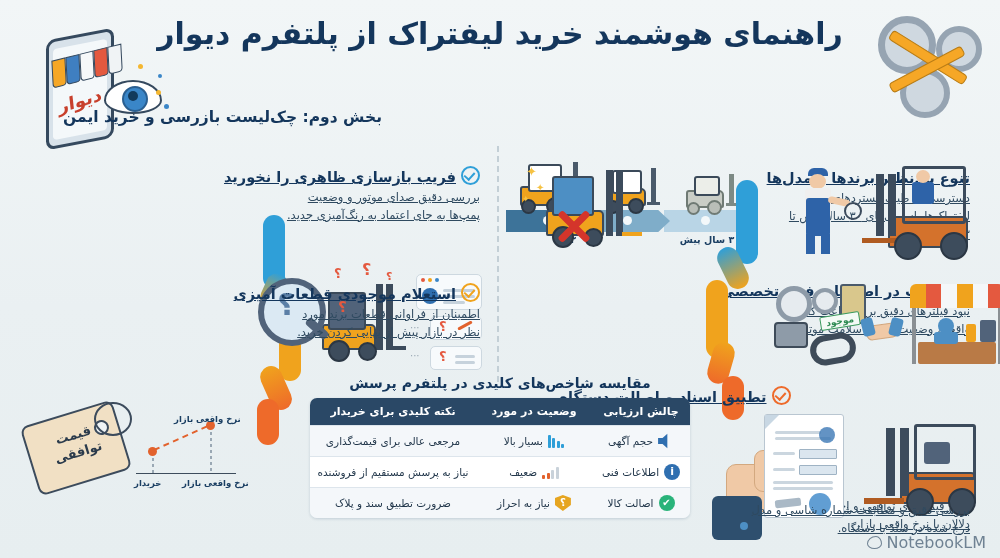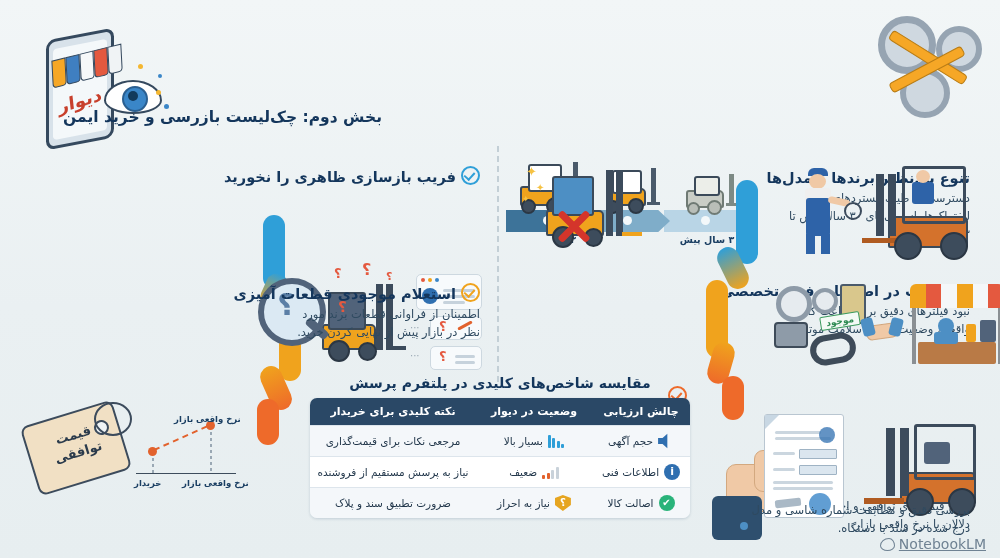--- a/index.html
+++ b/index.html
@@ -70,21 +70,21 @@
     border-right:2px dashed #c3cfd6;}
 
   
   .ribbon{position:absolute;}
   .rseg{position:absolute;border-radius:22px;}
 
   
   .blk{position:absolute;}
   .blk h3{margin:0;font-size:14.5px;font-weight:bold;color:#14365c;white-space:nowrap;}
   .blk p{margin:4px 0 0;font-size:11.5px;line-height:1.55;color:#2f4a60;}
-  .blk.r h3,.blk.r p{text-align:right;}
+  .blk.r h3,.blk.r p{text-align:right;text-decoration:underline;}
 
   .chk{display:inline-block;width:15px;height:15px;border-radius:50%;
        border:2.2px solid #2f9fd8;position:relative;vertical-align:-3px;margin-left:5px;}
   .chk::after{content:"";position:absolute;left:3px;top:2px;width:5px;height:8px;
        border:solid #2f9fd8;border-width:0 2.2px 2.2px 0;transform:rotate(42deg);}
   .chk.or{border-color:#ee6a2a;}
   .chk.or::after{border-color:#ee6a2a;}
   .chk.yl{border-color:#f0a31d;}
   .chk.yl::after{border-color:#f0a31d;}
 
@@ -157,22 +157,22 @@
   .person{position:absolute;}
   .stall{position:absolute;}
   .stall-roof{position:absolute;display:flex;height:24px;width:94px;border-radius:6px 6px 0 0;overflow:hidden;}
   .stall-roof i{flex:1;}
   .doc{position:absolute;background:#fff;border:1.5px solid #b9c6d1;border-radius:3px;}
   .doc .ln{position:absolute;height:2.5px;background:#cbd6df;border-radius:2px;}
   .doc .fld{position:absolute;height:8px;background:#dbe6ef;border:1px solid #9fb3c4;border-radius:1px;}
   .seal{position:absolute;width:16px;height:16px;border-radius:50%;background:#2f6fb0;opacity:.75;}
   .hand{position:absolute;background:#f0c9a6;border:1.5px solid #d3a87f;}
 
-  .wm{position:absolute;right:14px;bottom:6px;font-size:14px;color:#6f8293;white-space:nowrap;
-      display:flex;align-items:center;gap:4px;direction:ltr;text-decoration:underline;}
+  .wm{position:absolute;right:14px;bottom:6px;font-size:16px;color:#6f8293;white-space:nowrap;
+      display:flex;align-items:center;gap:4px;direction:ltr;}
   .wm .sw{width:13px;height:11px;border:1.6px solid #6f8293;border-radius:60% 40% 50% 50%/60% 60% 40% 40%;}
   .xmark{position:absolute;width:40px;height:40px;}
   .xmark i{position:absolute;left:0;top:17px;width:40px;height:7px;background:#d4352b;border-radius:3px;}
   .xmark i:first-child{transform:rotate(45deg);}
   .xmark i:last-child{transform:rotate(-45deg);}
   .sparkle{position:absolute;color:#f6c243;font-size:13px;}
   .gear-sm{position:absolute;border-radius:50%;border:5px solid #8e9ba8;background:#e6ebef;}
   .belt{position:absolute;border:6px solid #3e4b59;border-radius:40px;}
   .filter-can{position:absolute;background:#d9c78c;border:2px solid #4a5a6b;border-radius:3px;}
   .mojood{position:absolute;border:1.5px solid #3a9a5c;color:#2e8b52;font-size:9px;font-weight:bold;
@@ -209,20 +209,21 @@
     </div>
 
     <div class="gears">
       <div class="gear g1"></div>
         <div class="gear g2"></div>
         <div class="gear g3"></div>
       <div class="wrench w1"></div>
         <div class="wrench w2"></div>
     </div>
 
+    <div class="title">راهنمای هوشمند خرید لیفتراک از پلتفرم دیوار</div>
 
     <div class="sec-head" id="sec2-head">بخش دوم: چک‌لیست بازرسی و خرید ایمن</div>
   </div>
 
   <div class="vdivider"></div>
 
   <div class="ribbon" style="left:255px;top:215px;width:60px;height:230px;">
     <div class="rseg" style="left:8px;top:0;width:22px;height:74px;background:#2f9fd8;"></div>
     <div class="rseg" style="left:8px;top:58px;width:22px;height:36px;background:linear-gradient(180deg,#2f9fd8,#f0a31d);transform:rotate(24deg);"></div>
     <div class="rseg" style="left:24px;top:82px;width:22px;height:84px;background:#f0a31d;"></div>
@@ -356,20 +357,21 @@
     <div class="rseg" style="left:22px;top:66px;width:22px;height:44px;background:linear-gradient(180deg,#2f9fd8,#f0a31d);transform:rotate(-26deg);"></div>
     <div class="rseg" style="left:6px;top:100px;width:22px;height:78px;background:#f0a31d;"></div>
     <div class="rseg" style="left:10px;top:162px;width:22px;height:42px;background:linear-gradient(180deg,#f0a31d,#ee6a2a);transform:rotate(16deg);"></div>
     <div class="rseg" style="left:22px;top:196px;width:22px;height:44px;background:#ee6a2a;"></div>
   </div>
 
   <div class="blk r" style="right:520px;top:166px;width:200px;">
     <h3>
       <span class="chk"></span><span>فریب بازسازی ظاهری را نخورید</span>
     </h3>
+    <p>بررسی دقیق صدای موتور و وضعیت پمپ‌ها به جای اعتماد به رنگ‌آمیزی جدید.</p>
   </div>
 
   <div class="illus" style="left:520px;top:160px;width:160px;height:96px;">
     <div class="fork" style="left:22px;top:8px;width:110px;height:78px;">
       <div class="fk-body" style="left:4px;top:42px;width:54px;height:22px;background:#f0a31d;border:2px solid #3b4a5a;"></div>
       <div class="fk-cab" style="left:10px;top:8px;width:38px;height:36px;background:#4d8fc4;"></div>
       <div class="fk-mast" style="left:64px;top:2px;height:66px;width:7px;background:#3c4b5c;"></div>
       <div class="fk-mast" style="left:74px;top:2px;height:66px;width:7px;background:#3c4b5c;"></div>
       <div class="fk-tine" style="left:80px;top:64px;width:20px;height:4px;background:#f0a31d;"></div>
       <div class="fk-wheel" style="left:10px;top:58px;width:18px;height:18px;"></div>
@@ -443,21 +445,21 @@
       <span style="position:absolute;left:8px;top:62px;width:78px;height:22px;background:#b97a46;border-radius:2px;"></span>
       <span style="position:absolute;left:28px;top:38px;width:16px;height:16px;border-radius:50%;background:#4d8fc4;"></span>
       <span style="position:absolute;left:24px;top:52px;width:24px;height:12px;background:#4d8fc4;border-radius:3px;"></span>
       <span style="position:absolute;left:56px;top:44px;width:10px;height:18px;background:#f0a31d;border-radius:2px;"></span>
       <span style="position:absolute;left:70px;top:40px;width:16px;height:22px;background:#51637a;border-radius:2px;"></span>
     </div>
   </div>
 
   <div class="blk r" style="right:200px;top:386px;width:250px;text-align:center;">
     <h3 style="text-align:center;">
-      <span class="chk or"></span>
+      <span class="chk or"></span><span>تطبیق اسناد و اصالت دستگاه</span>
     </h3>
   </div>
 
   <div class="illus" style="left:712px;top:412px;width:286px;height:130px;">
 
     <span class="hand" style="left:14px;top:52px;width:60px;height:46px;border-radius:10px 16px 10px 10px;"></span>
     <span class="hand" style="left:42px;top:38px;width:18px;height:40px;border-radius:9px;"></span>
     <span style="position:absolute;left:0;top:84px;width:50px;height:44px;background:#2e4f6e;border-radius:6px;"></span>
     <span style="position:absolute;left:28px;top:110px;width:8px;height:8px;border-radius:50%;background:#4d8fc4;"></span>
 
@@ -491,21 +493,21 @@
   <div class="blk r" style="right:30px;top:502px;width:220px;">
     <p style="margin:0;text-align:right;">بررسی دقیق و مطابقت شماره شاسی و مدل درج شده در سند با دستگاه.</p>
   </div>
 
   <div class="tbl-wrap">
     <div class="tbl-title">مقایسه شاخص‌های کلیدی در پلتفرم پرسش</div>
     <table class="kpi">
       <thead>
         <tr>
           <th class="c1">چالش ارزیابی</th>
-          <th class="c2">وضعیت در دیوار</th>
+          <th class="c2">وضعیت در مورد</th>
           <th>نکته کلیدی برای خریدار</th>
         </tr>
       </thead>
       <tbody>
         <tr>
           <td class="c1">
             <span class="cellflex">
               <span class="ic ic-speaker"></span>
               <span>حجم آگهی</span>
             </span>
@@ -514,21 +516,21 @@
             <span class="cellflex">
               <span class="spark">
                 <i style="height:4px;background:#2f9fd8"></i>
                   <i style="height:7px;background:#2f9fd8"></i>
                   <i style="height:10px;background:#2f9fd8"></i>
                   <i style="height:13px;background:#2f9fd8"></i>
               </span>
               <span>بسیار بالا</span>
             </span>
           </td>
-          <td>مرجعی نکات برای قیمت‌گذاری</td>
+          <td>مرجعی عالی برای قیمت‌گذاری</td>
         </tr>
         <tr>
           <td class="c1">
             <span class="cellflex">
               <span class="ic ic-info">i</span>
               <span>اطلاعات فنی</span>
             </span>
           </td>
           <td class="c2">
             <span class="cellflex">

